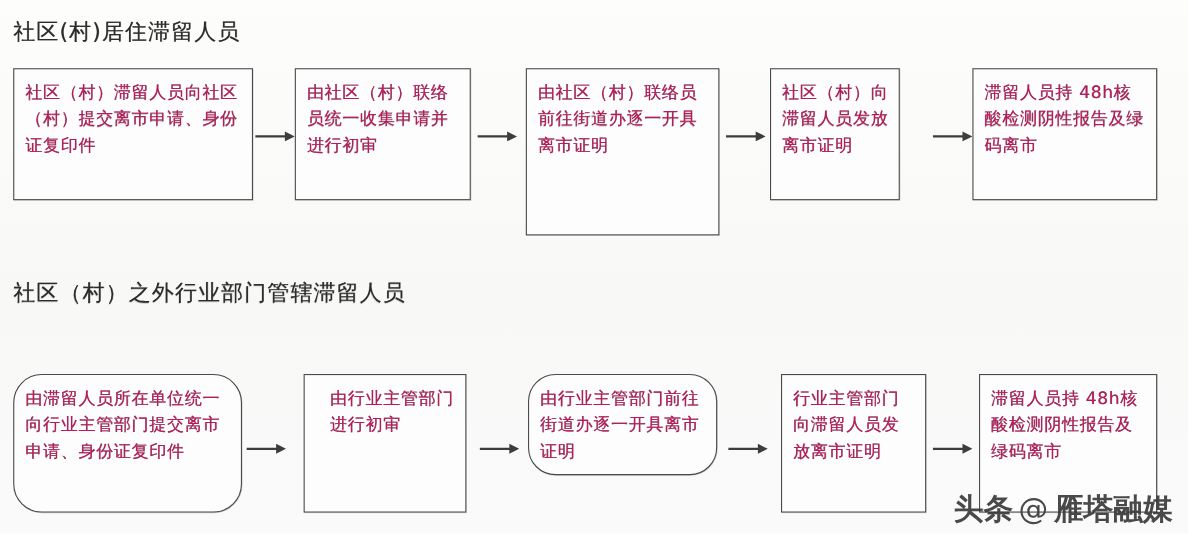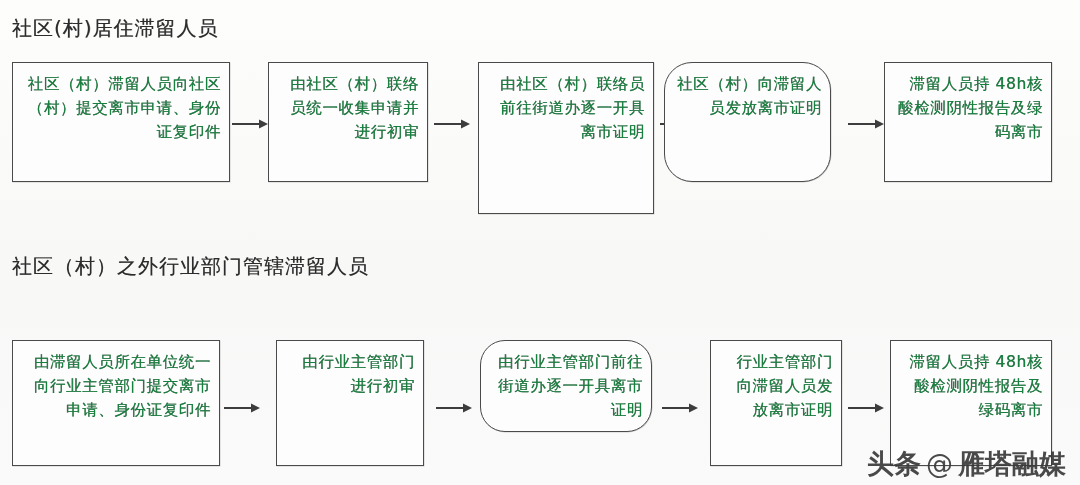--- a/index.html
+++ b/index.html
@@ -50,27 +50,26 @@
     box-sizing: border-box;
     background: #fdfdfd;
     border: 1.6px solid #4a4a4a;
     box-shadow: 0.5px 0.5px 0 rgba(120,120,120,0.35);
   }
   .flow-box .box-text {
     display: block;
     padding: 9px 8px 4px 10px;
     font-size: 15.5px;
     line-height: 24px;
-    color: #15803d;
+    color: #be185d;
     letter-spacing: 0.6px;
     font-family: "DejaVu Sans", "Liberation Sans", sans-serif;
     word-break: break-all;
     -webkit-font-smoothing: none;
     text-shadow: 0.3px 0 0 rgba(40,40,40,0.5), -0.25px 0.25px 0 rgba(80,80,80,0.3);
-    text-align: right;
   }
 
   
   .flow-arrow {
     position: absolute;
     height: 14px;
     display: block;
   }
   .flow-arrow svg { display: block; }
 
@@ -131,41 +130,41 @@
       <span class="box-text">由社区（村）联络员前往街道办逐一开具离市证明</span>
     </div>
 
     <span class="flow-arrow" style="left:660px; top:56px; width:36px;">
       <svg width="36" height="12" viewBox="0 0 36 12">
         <line x1="0" y1="6" x2="28" y2="6" stroke="#3d3d3d" stroke-width="2"></line>
         <polygon points="27,1.5 36,6 27,10.5" fill="#3d3d3d"></polygon>
       </svg>
     </span>
 
-    <div class="flow-box" style="left:664px; top:0px;  width:167px; height:120px;border-radius:28px;">
+    <div class="flow-box" style="left:700px; top:0px;  width:118px; height:120px;">
       <span class="box-text">社区（村）向滞留人员发放离市证明</span>
     </div>
 
     <span class="flow-arrow" style="left:848px; top:56px; width:36px;">
       <svg width="36" height="12" viewBox="0 0 36 12">
         <line x1="0" y1="6" x2="28" y2="6" stroke="#3d3d3d" stroke-width="2"></line>
         <polygon points="27,1.5 36,6 27,10.5" fill="#3d3d3d"></polygon>
       </svg>
     </span>
 
     <div class="flow-box" style="left:884px; top:0px;  width:168px; height:120px;">
       <span class="box-text">滞留人员持 48h核酸检测阴性报告及绿码离市</span>
     </div>
   </div>
 
   <div class="section-heading" id="heading-2">社区（村）之外行业部门管辖滞留人员</div>
 
   <div class="flow-row" id="flow-row-2">
 
-    <div class="flow-box" style="left:12px;  top:0px;  width:208px; height:126px;">
+    <div class="flow-box" style="left:12px;  top:0px;  width:208px; height:126px;border-radius:26px;">
       <span class="box-text">由滞留人员所在单位统一向行业主管部门提交离市申请、身份证复印件</span>
     </div>
 
     <span class="flow-arrow" style="left:224px; top:62px; width:36px;">
       <svg width="36" height="12" viewBox="0 0 36 12">
         <line x1="0" y1="6" x2="28" y2="6" stroke="#3d3d3d" stroke-width="2"></line>
         <polygon points="27,1.5 36,6 27,10.5" fill="#3d3d3d"></polygon>
       </svg>
     </span>
 

